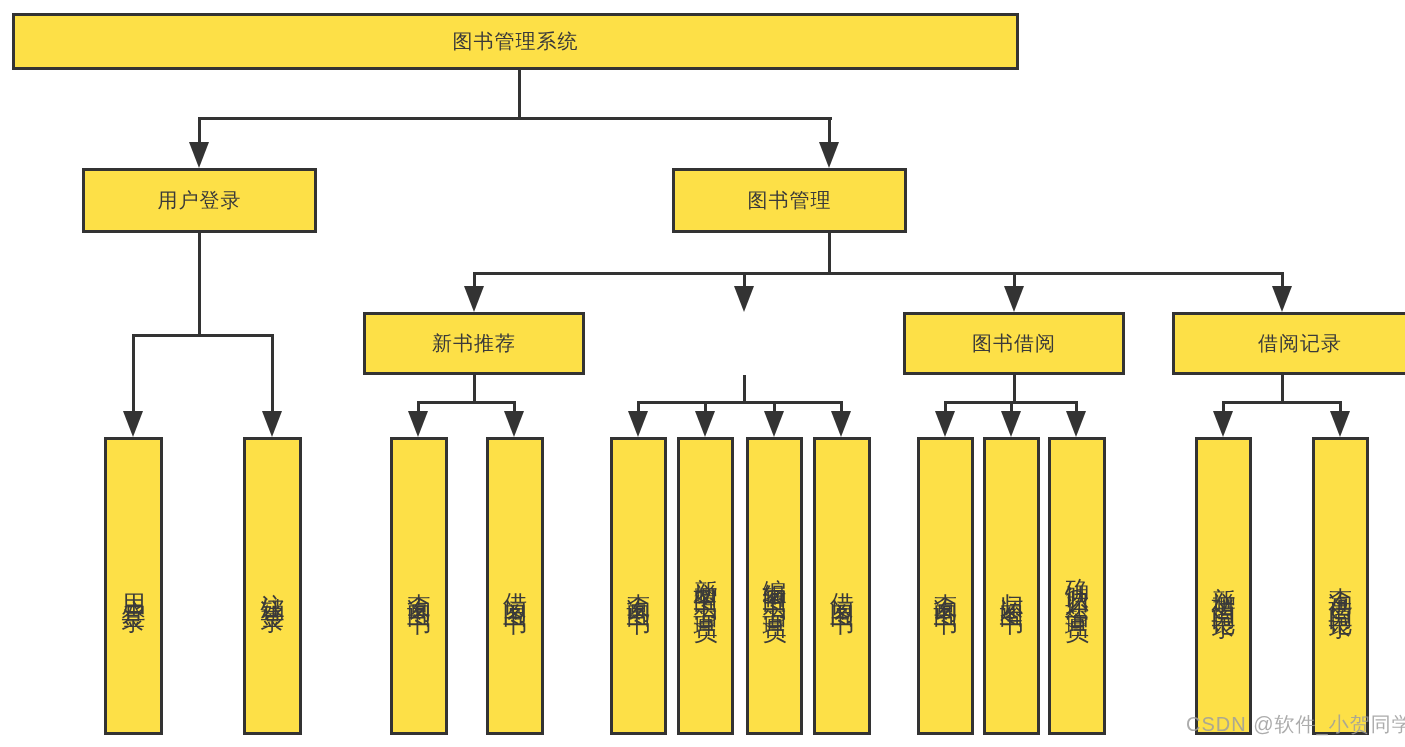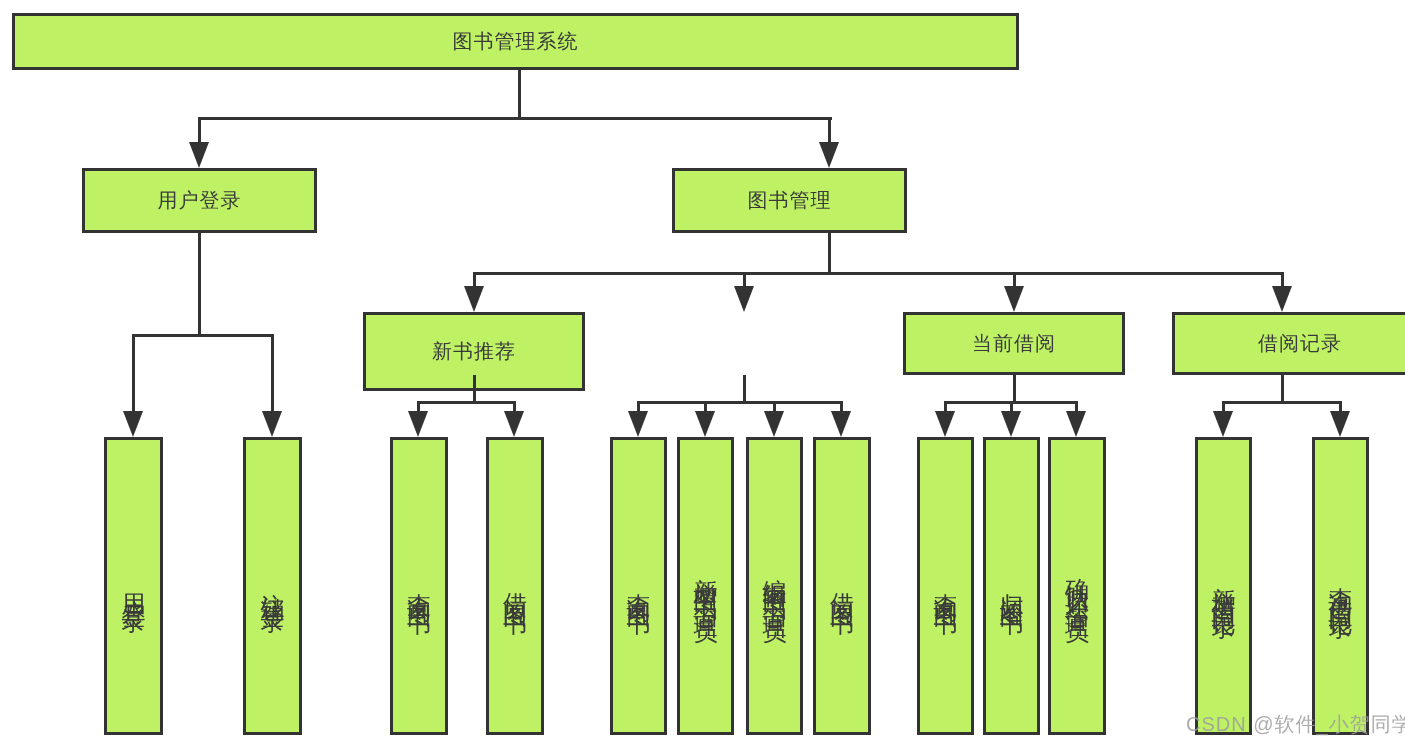--- a/index.html
+++ b/index.html
@@ -8,21 +8,21 @@
     --bg:#ffffff;
     --wm:rgba(158,158,158,0.85);
   }
   html,body{margin:0;padding:0;background:var(--bg);}
   .canvas{
     position:relative;width:1405px;height:747px;background:var(--bg);
     font-family:"Liberation Sans", sans-serif;color:var(--text);
     overflow:hidden;
   }
   .node{
-    position:absolute;background:#bef264;border:3px solid var(--line);
+    position:absolute;background:#fde047;border:3px solid var(--line);
     box-sizing:border-box;display:flex;align-items:center;justify-content:center;text-align:center;
   }
   .node.h span{font-size:20px;letter-spacing:1px;white-space:nowrap;}
   .node.v span{
     writing-mode:vertical-rl;text-orientation:mixed;
     font-size:24px;line-height:1;letter-spacing:6px;white-space:nowrap;
   }
   .vl{position:absolute;display:block;width:3px;background:var(--line);}
   .hl{position:absolute;display:block;height:3px;background:var(--line);}
   .ar{
@@ -69,25 +69,25 @@
   <i class="hl" style="left:473px;top:272px;width:810px"></i>
   <i class="vl" style="left:473px;top:272px;height:20px"></i>
   <i class="ar" style="left:464px;top:286px"></i>
   <i class="vl" style="left:743px;top:272px;height:20px"></i>
   <i class="ar" style="left:734px;top:286px"></i>
   <i class="vl" style="left:1013px;top:272px;height:20px"></i>
   <i class="ar" style="left:1004px;top:286px"></i>
   <i class="vl" style="left:1281px;top:272px;height:20px"></i>
   <i class="ar" style="left:1272px;top:286px"></i>
 
-  <div class="node h" style="left:363px;top:312px;width:222px;height:79px">
+  <div class="node h" style="left:363px;top:312px;width:222px;height:63px">
     <span>新书推荐</span>
   </div>
   <div class="node h" style="left:903px;top:312px;width:222px;height:63px">
-    <span>当前借阅</span>
+    <span>图书借阅</span>
   </div>
   <div class="node h" style="left:1172px;top:312px;width:256px;height:63px">
     <span>借阅记录</span>
   </div>
 
   <i class="vl" style="left:473px;top:375px;height:29px"></i>
   <i class="hl" style="left:417px;top:401px;width:99px"></i>
   <i class="vl" style="left:417px;top:401px;height:14px"></i>
   <i class="ar" style="left:408px;top:411px"></i>
   <i class="vl" style="left:513px;top:401px;height:14px"></i>

